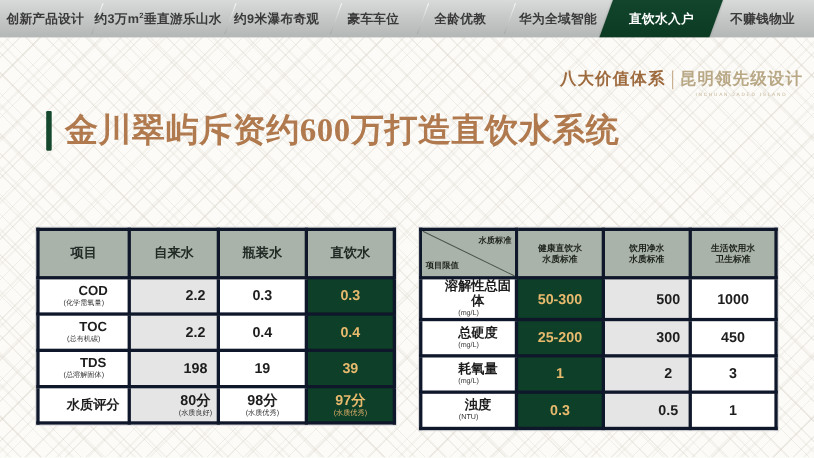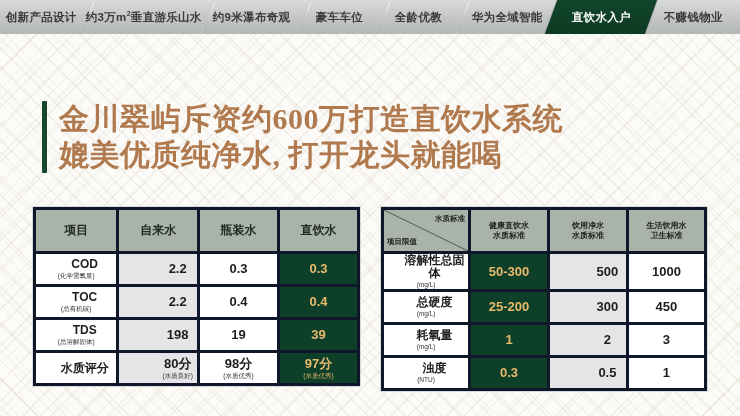--- a/index.html
+++ b/index.html
@@ -211,26 +211,33 @@
         </div>
         <div class="nav-tab active" style="left: 551.403px; width: 100.416px;">
           <span>直饮水入户</span>
         </div>
         <div class="nav-tab sep" style="left: 639.818px; width: 106.182px;">
           <span>不赚钱物业</span>
         </div>
       </div>
   </div>
 
+  <div class="brand">
+    <div class="brand-cn">八大价值体系</div>
+    <div class="brand-divider"></div>
+    <div class="brand-right">
+      <div class="brand-sub">昆明领先级设计</div>
+      <div class="brand-en">INCHUAN  JADED ISLAND</div>
+    </div>
+  </div>
 
   <div class="headline">
     <div class="headline-bar"></div>
     <div>
       <div class="headline-text">金川翠屿斥资约600万打造直饮水系统</div>
-      <div class="headline-text">媲美优质纯净水, 打开龙头就能喝</div>
     </div>
   </div>
 
   <table class="tbl" id="left-table">
     <colgroup>
         <col class="c1">
         <col class="c2">
         <col class="c3">
         <col class="c4">
       </colgroup>

